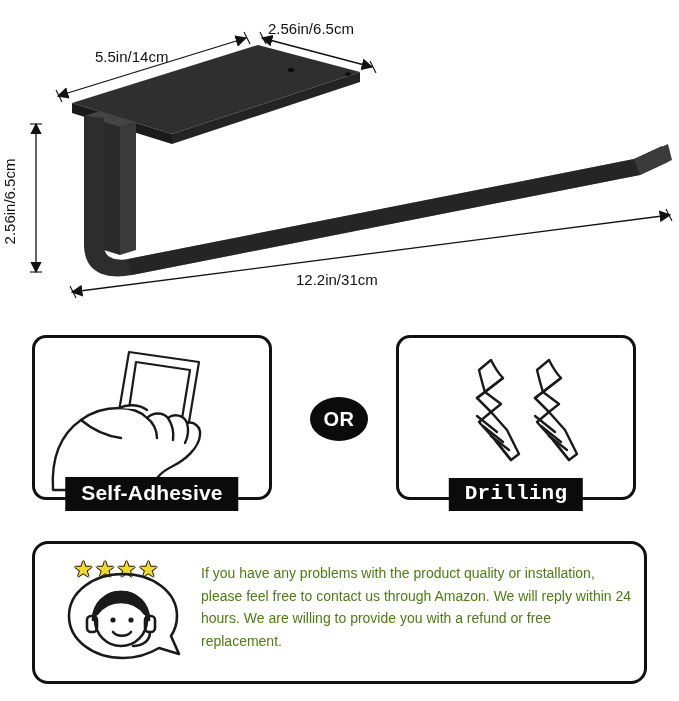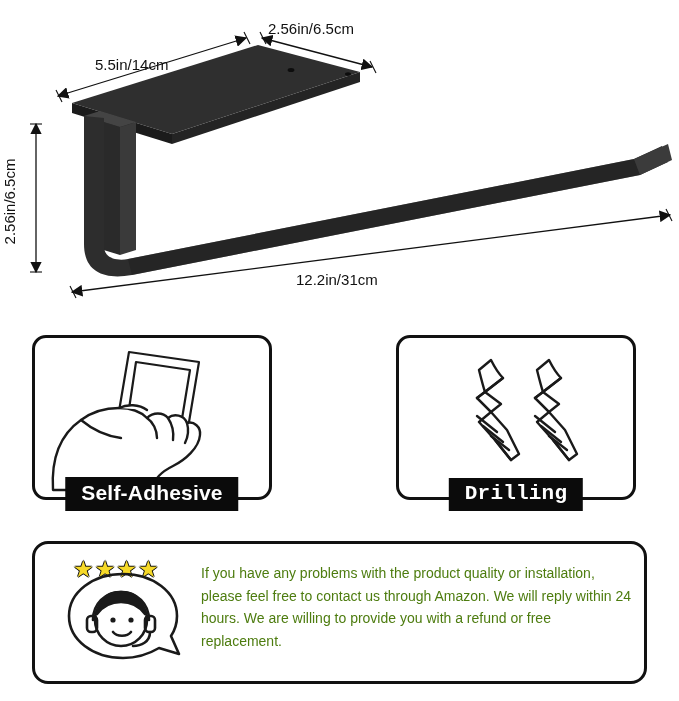--- a/index.html
+++ b/index.html
@@ -26,21 +26,21 @@
   }
   .dim-label {
     position: absolute;
     font-family: "Liberation Sans", sans-serif;
     font-size: 15px;
     color: #111;
     white-space: nowrap;
   }
   #dim-width-label {
     left: 95px;
-    top: 56px;
+    top: 48px;
   }
   #dim-depth-label {
     left: 268px;
     top: 20px;
   }
   #dim-length-label {
     left: 296px;
     top: 271px;
   }
   #dim-height-label {
@@ -244,20 +244,21 @@
         <path d="M84,70 C92,66 104,66 112,72"></path>
         <path d="M112,80 C118,84 122,92 122,100"></path>
         <path d="M133,80 C137,86 139,94 138,102"></path>
         <path d="M152,85 C154,92 153,99 150,105"></path>
         <path d="M46,82 C58,92 70,98 86,100"></path>
       </g>
     </svg>
     <div class="panel-caption" id="caption-self-adhesive">Self-Adhesive</div>
   </div>
 
+  <div id="or-badge">OR</div>
 
   <div class="install-panel" id="panel-drilling">
     <svg width="234" height="158" viewBox="0 0 234 158">
       <g fill="none" stroke="#1a1a1a" stroke-width="2.4" stroke-linejoin="round" stroke-linecap="round">
 
         <path d="M92,22 C96,30 100,36 104,40 L86,54 C84,48 82,40 80,32 Z"></path>
         <path d="M104,40 L78,60"></path>
         <path d="M86,54 L78,60 L92,74 L102,66 Z"></path>
         <path d="M78,60 L92,74"></path>
         <path d="M92,74 L108,92 L120,116 L112,122 L96,102 L80,84 Z"></path>

